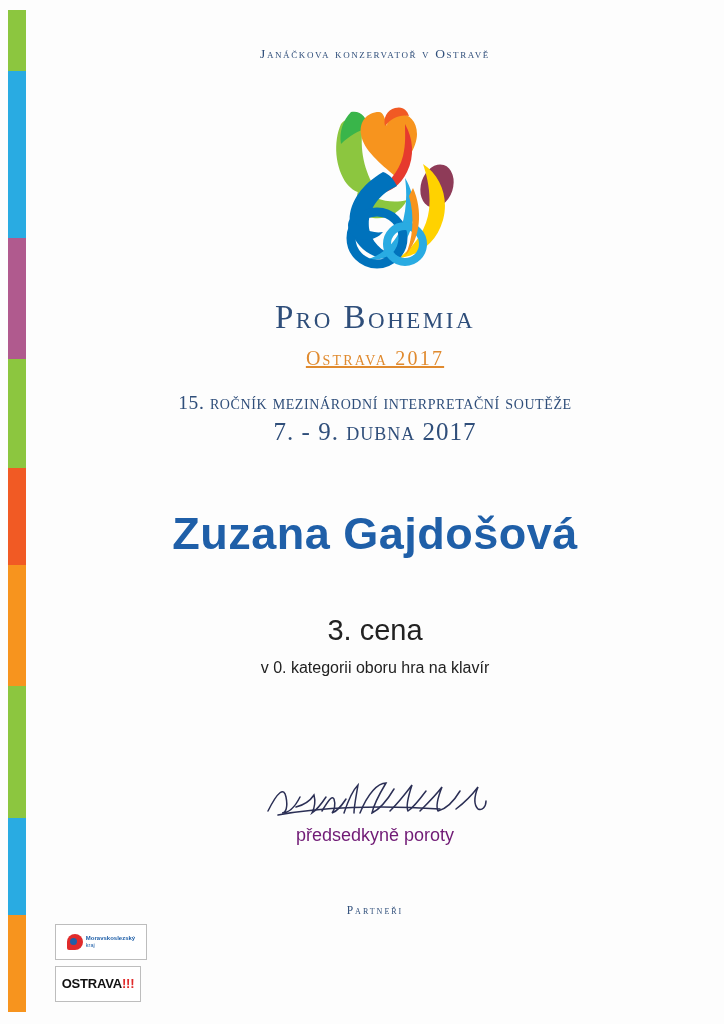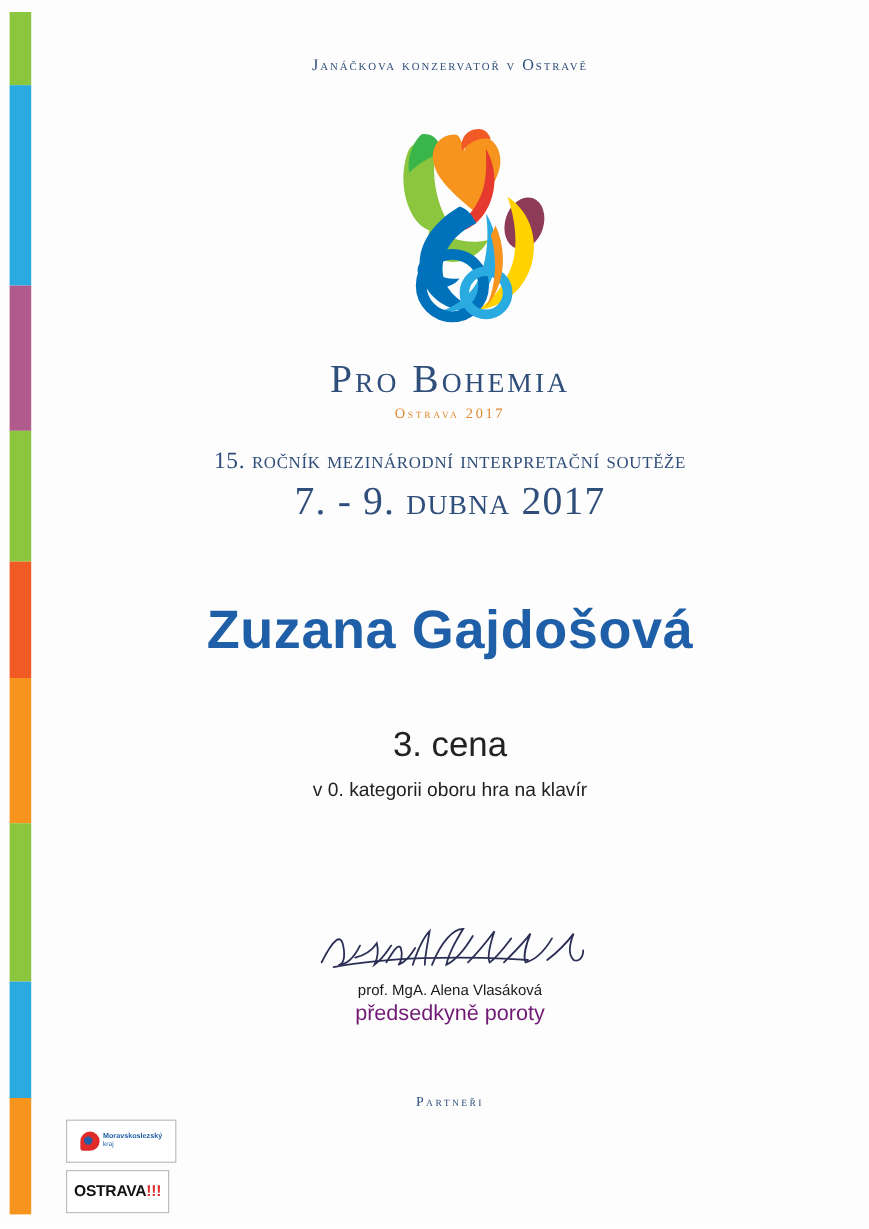--- a/index.html
+++ b/index.html
@@ -63,39 +63,40 @@
   .brand .pro-bohemia {
     font-family: "Liberation Serif", serif;
     font-size: 33px;
     color: #2f4e7a;
     letter-spacing: 2.5px;
     font-variant: small-caps;
     line-height: 1.05;
   }
   .brand .ostrava-year {
     font-family: "Liberation Serif", serif;
-    font-size: 12px;
+    font-size: 20px;
     color: #e08a2e;
     letter-spacing: 2.2px;
     font-variant: small-caps;
-    margin-top: 2px;
+    margin-top: 12px;
+    text-decoration: underline;
   }
   .event-line {
     text-align: center;
     font-family: "Liberation Serif", serif;
     font-size: 19.5px;
     color: #2f4e7a;
     letter-spacing: 0.6px;
     margin-top: 22px;
     font-variant: small-caps;
   }
   .event-date {
     text-align: center;
     font-family: "Liberation Serif", serif;
-    font-size: 33px;
+    font-size: 25px;
     color: #2f4e7a;
     letter-spacing: 1px;
     margin-top: 4px;
     font-variant: small-caps;
   }
   .laureate {
     text-align: center;
     font-size: 45px;
     font-weight: bold;
     color: #1f5fa8;
@@ -293,21 +294,20 @@
           <path d="M36 30 C44 28 50 24 54 18 C56 26 54 32 52 36 C58 32 62 26 66 20"></path>
           <path d="M62 34 C68 24 72 18 74 22 C76 28 74 34 72 36 C78 34 82 28 86 22"></path>
           <path d="M84 36 C88 24 92 14 98 8 C96 20 94 30 94 36"></path>
           <path d="M100 36 C108 16 118 6 126 6 C120 16 114 26 112 36 C120 32 128 22 134 12"></path>
           <path d="M130 34 C138 26 146 16 152 8 C148 20 146 30 148 34 C154 30 160 22 166 14"></path>
           <path d="M160 34 C168 26 176 18 182 10 C178 20 176 30 178 34 C186 32 194 24 200 14"></path>
           <path d="M196 32 C204 26 212 18 218 10 C214 20 214 28 218 32 C222 34 226 30 226 24"></path>
           <path d="M18 38 C60 30 120 28 180 32"></path>
         </g>
       </svg>
-      <div class="sig-name">prof. MgA. Alena Vlasáková</div>
       <div class="sig-role">předsedkyně poroty</div>
     </div>
 
     <div class="partners-title">Partneři</div>
 
     <div class="partners-row">
 
       <div class="plogo w1">
         <div class="msk">
           <div class="msk-mark"></div>

